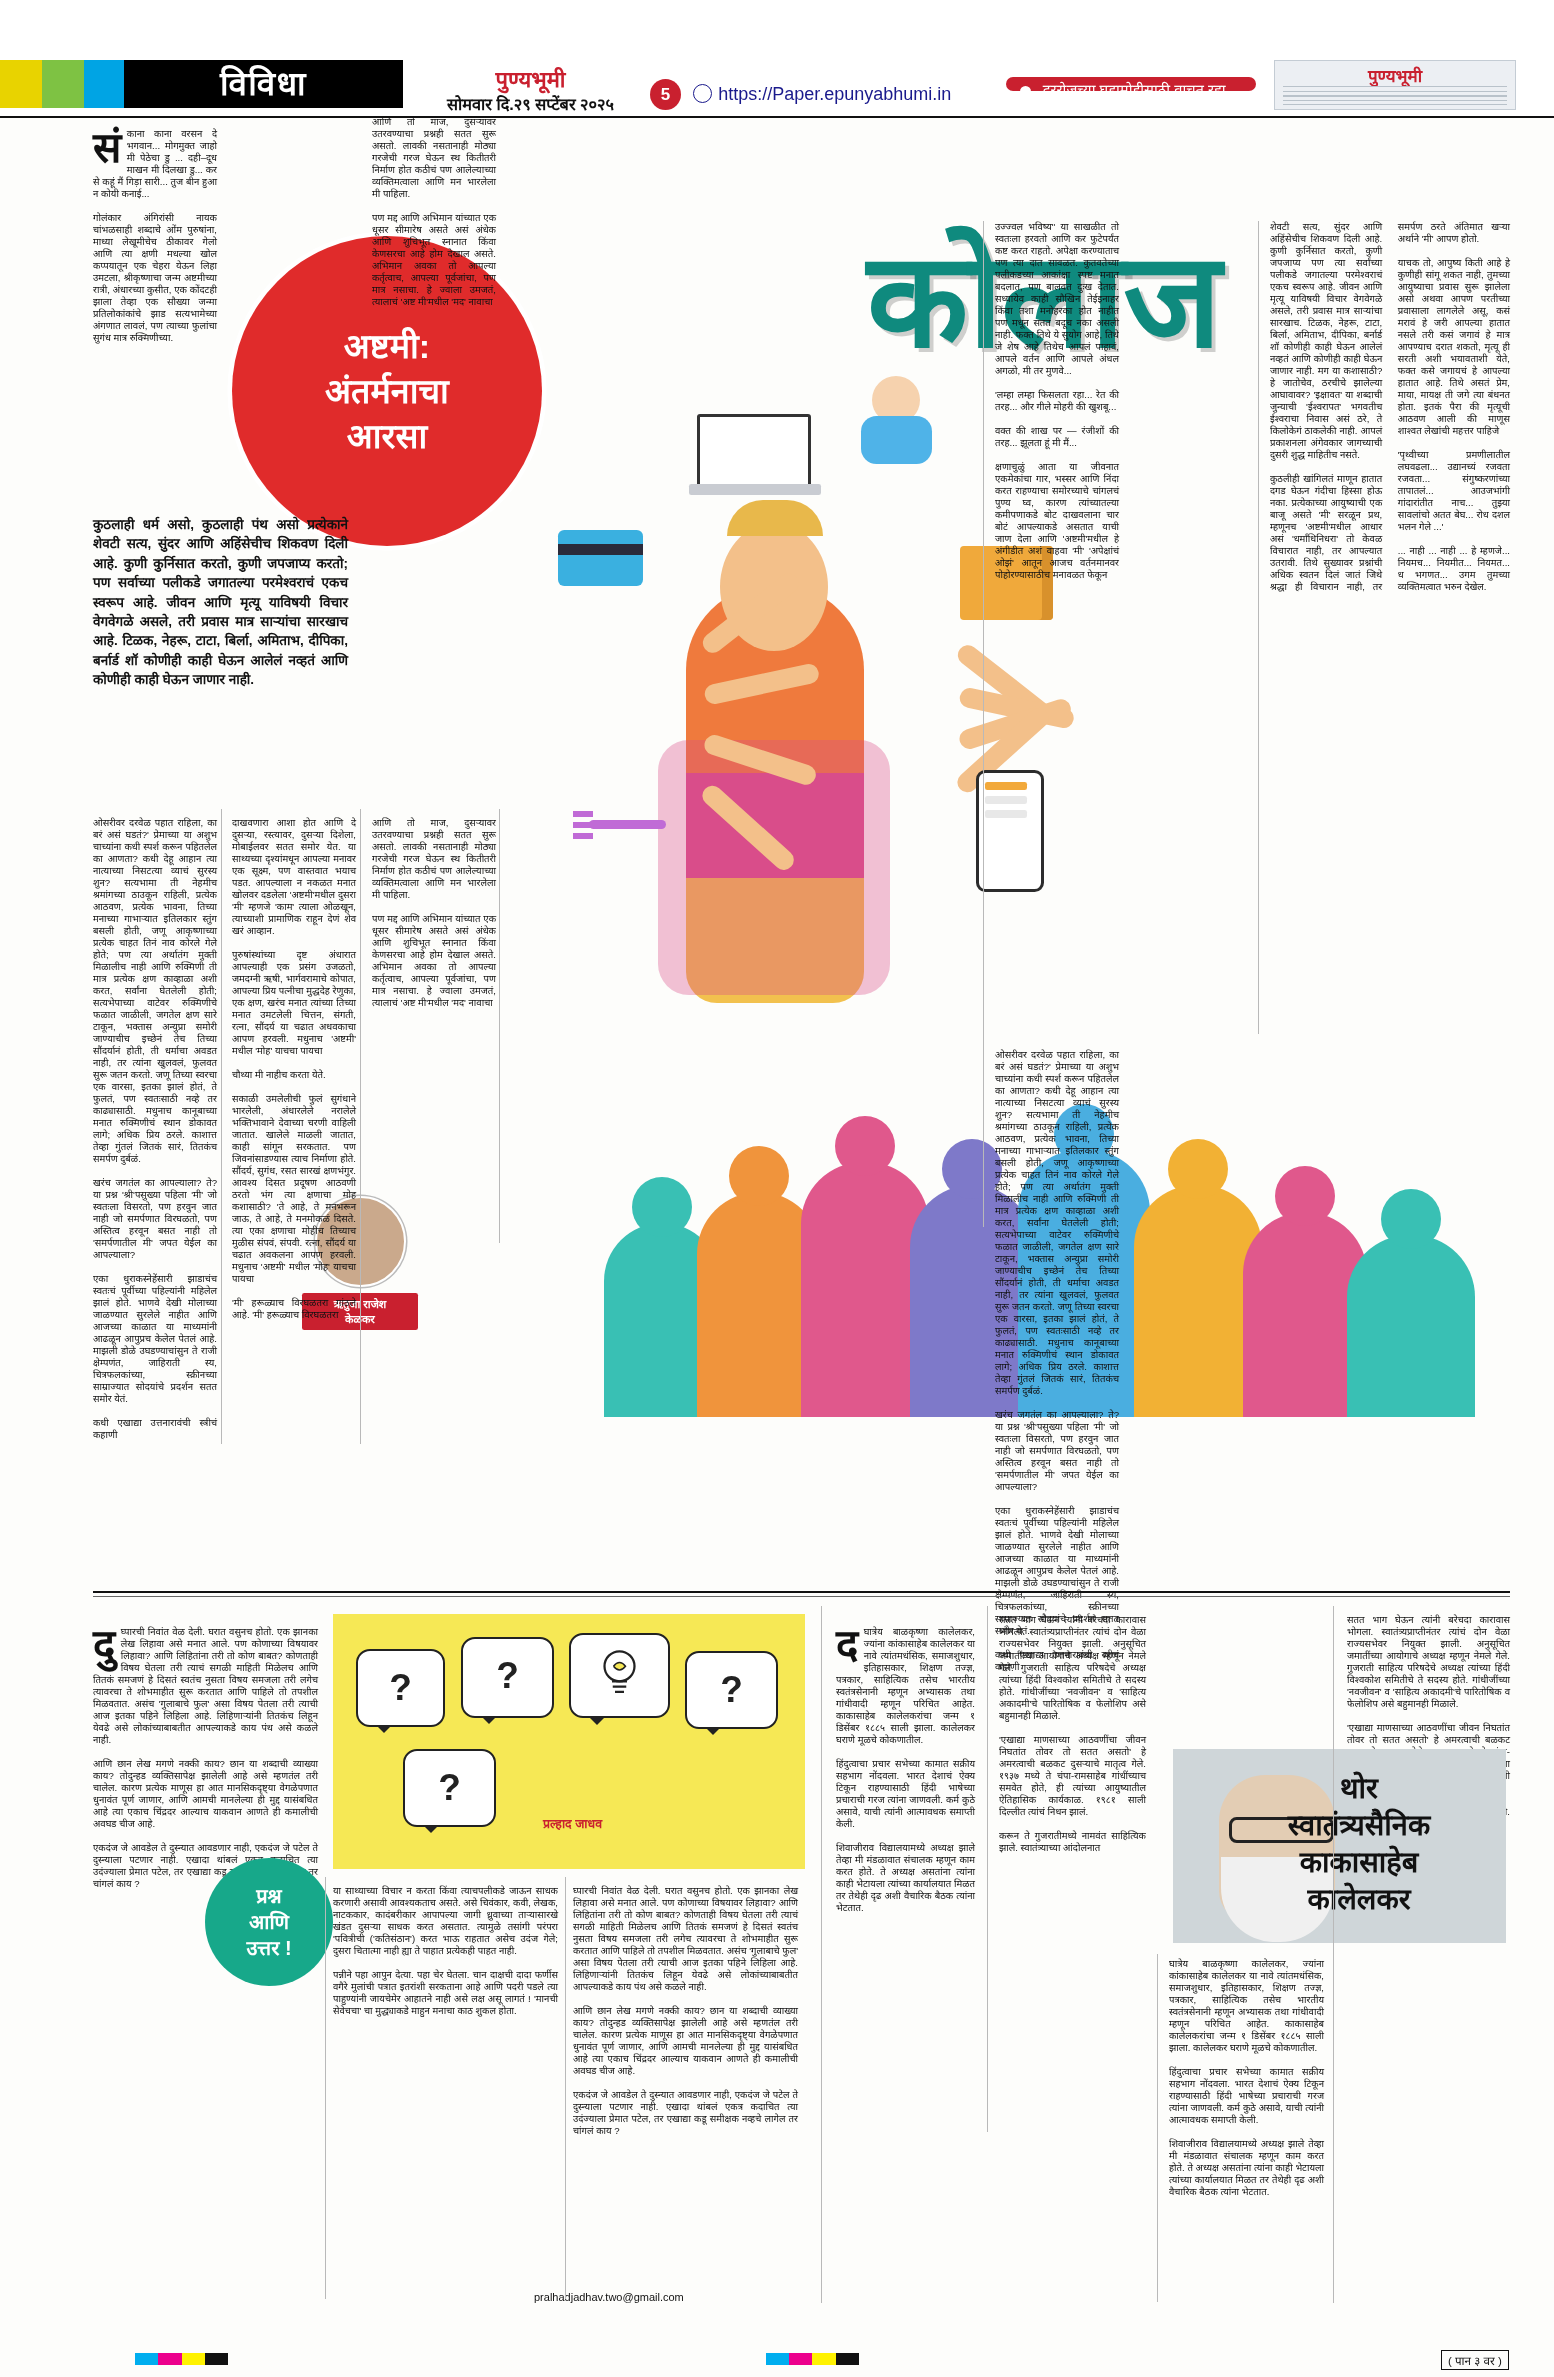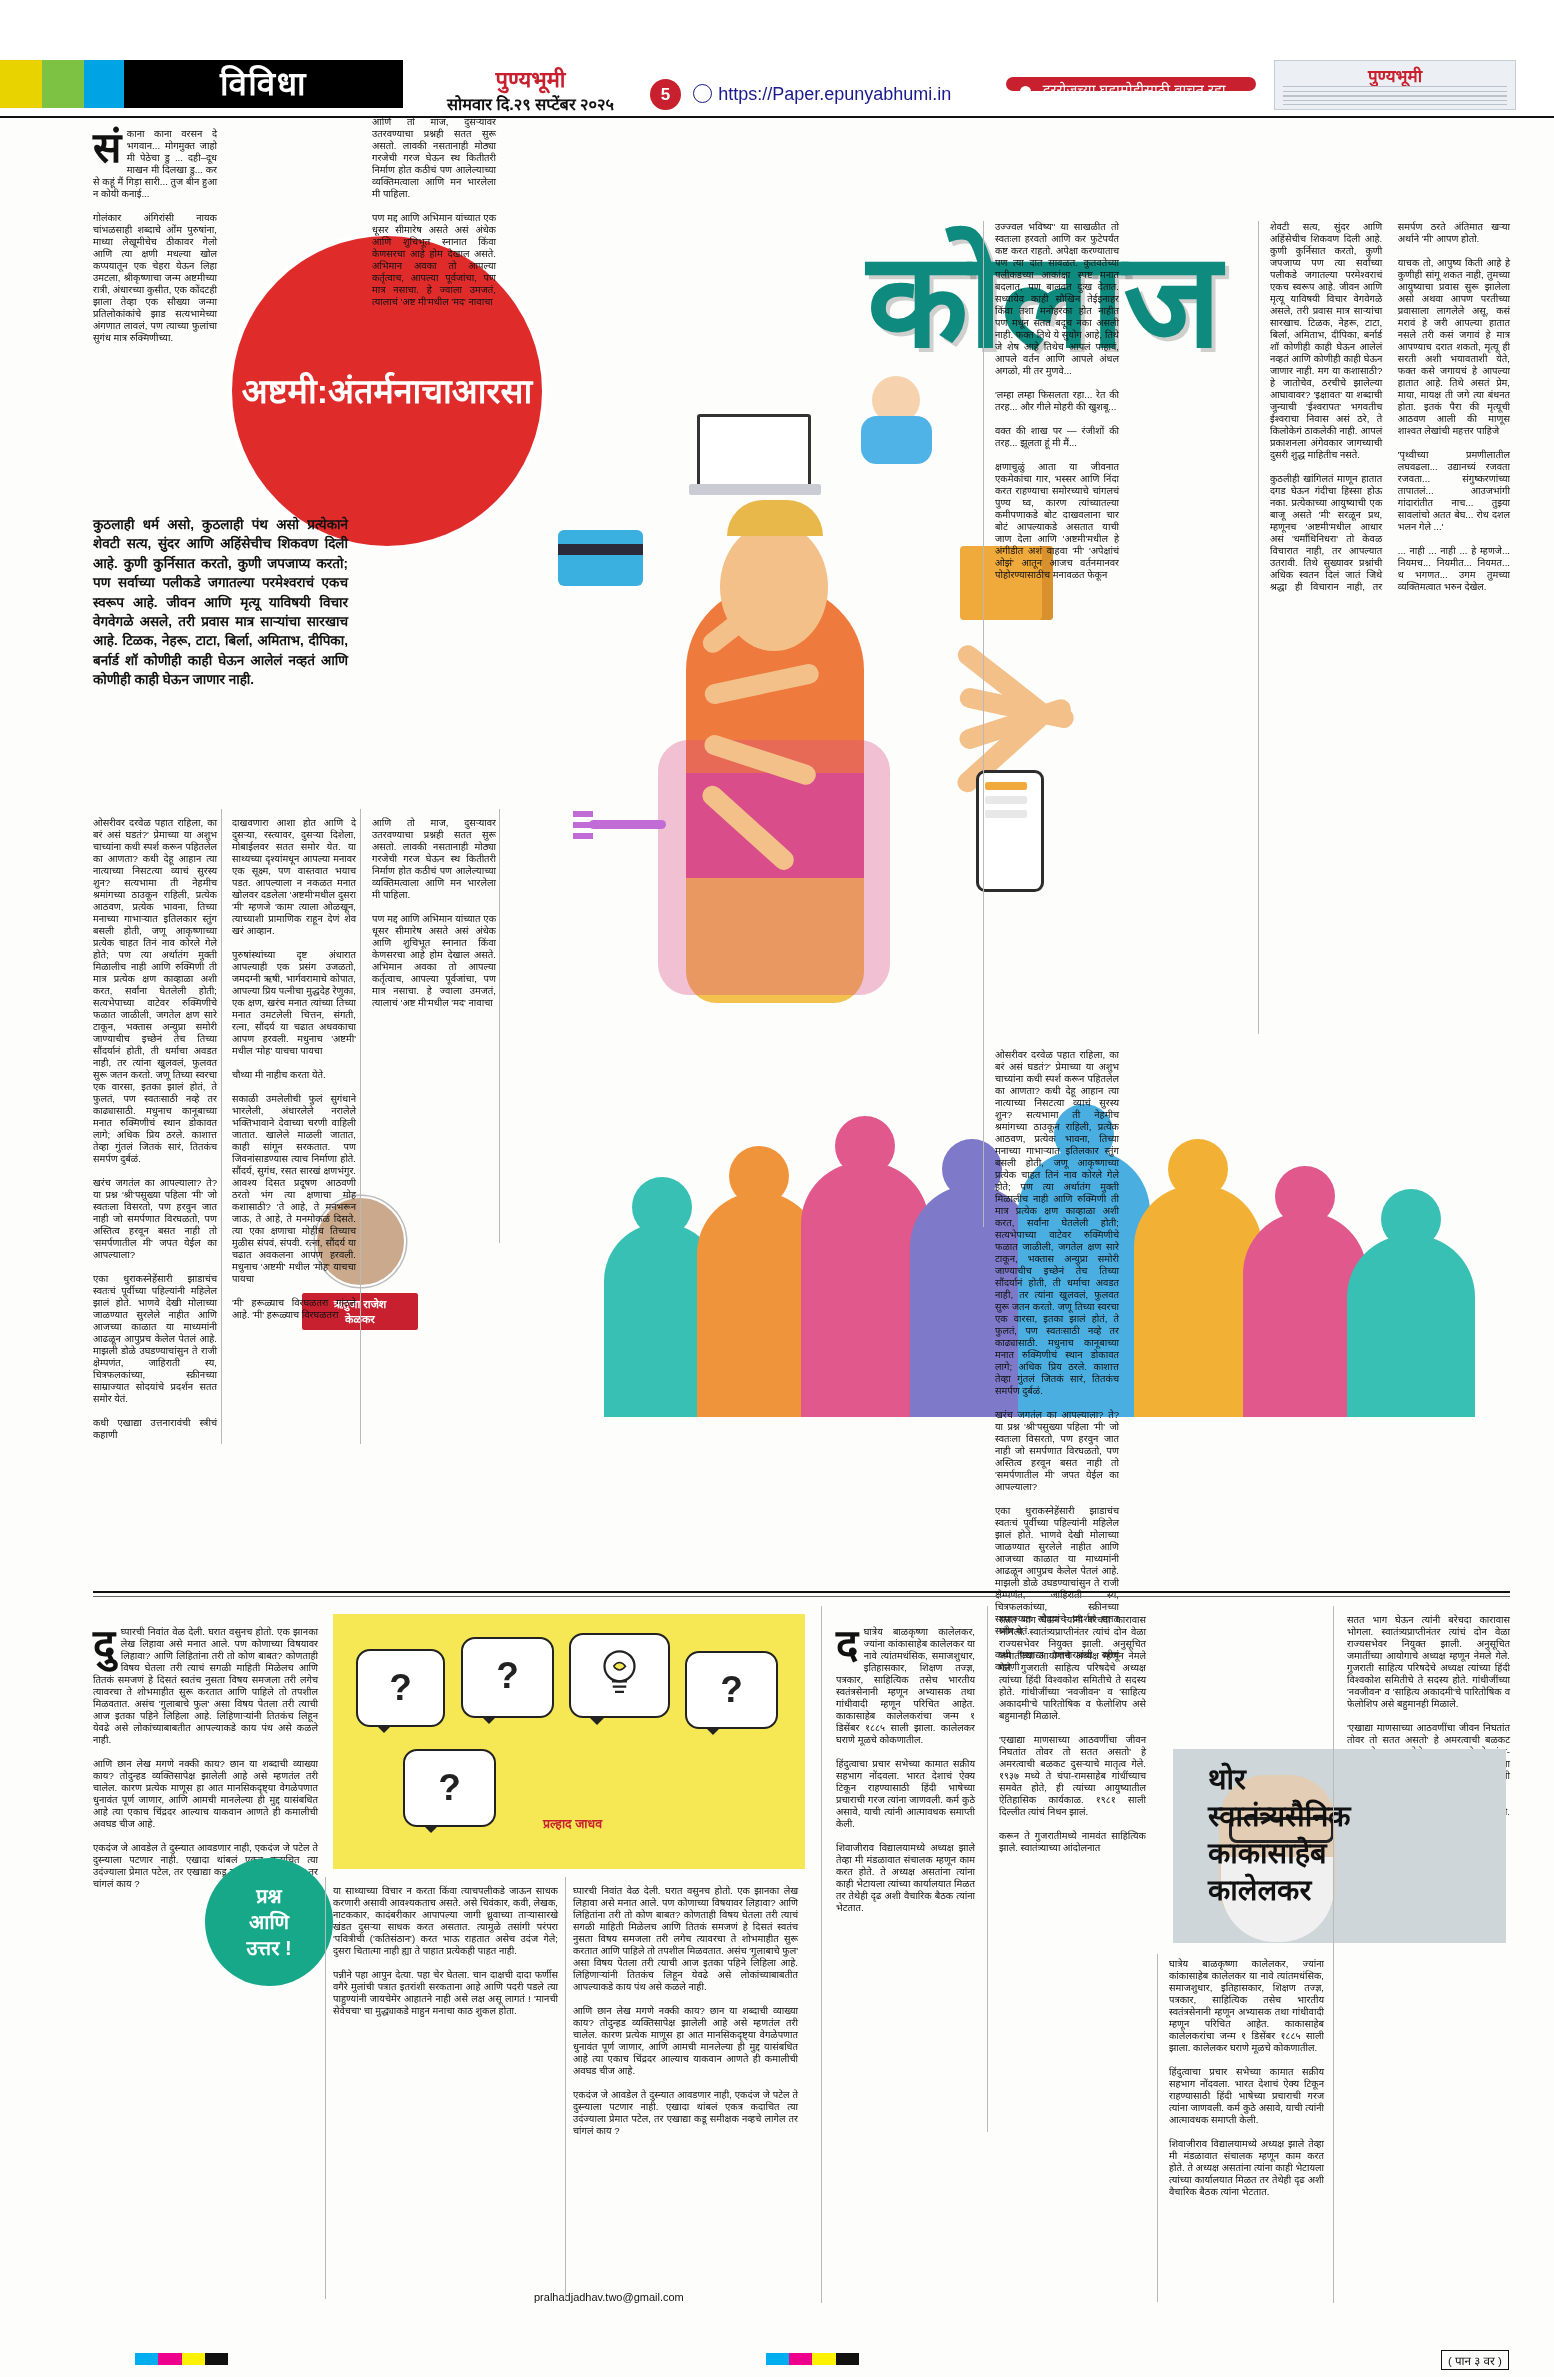--- a/index.html
+++ b/index.html
@@ -34,21 +34,21 @@
        font-family:"Liberation Sans", sans-serif;}
   .vrule{position:absolute;background:#b9b9b9;width:0.8px;}
   .hrule{position:absolute;background:#111;height:1.5px;}
 
   
   .hero{position:absolute;left:0;top:120px;width:1555px;height:1475px;}
   .kolaj-title{position:absolute;left:867px;top:85px;width:643px;height:163px;}
   .kolaj-title span{font-size:132px;font-weight:bold;color:#0f8a7e;letter-spacing:-1.5px;
      text-shadow:3.9px 3.9px 0 rgba(0,0,0,0.18);}
   .red-badge{position:absolute;left:232px;top:116px;width:310px;height:310px;border-radius:50%;
-     background:#e02b2b;color:#fff;display:flex;flex-direction:row;align-items:center;justify-content:center;
+     background:#e02b2b;color:#fff;display:flex;flex-direction:column;align-items:center;justify-content:center;
      font-size:34px;font-weight:bold;line-height:45px;text-align:center;box-shadow:0 0 0 4.6px #fff;}
   .drop-cap{float:left;font-size:42px;line-height:36px;font-weight:bold;margin:1.5px 5.4px 0 0;color:#111;}
 
   
   .illus{position:absolute;left:434px;top:155px;width:697px;height:774px;}
   .goddess{position:absolute;left:178px;top:132px;width:325px;height:604px;}
   .gd-body{position:absolute;left:74px;top:178px;width:178px;height:418px;border-radius:85px 85px 31px 31px;
     background:linear-gradient(180deg,#ef7a3d 0 45%,#d94d8a 45% 70%,#f2c14e 70% 100%);}
   .gd-head{position:absolute;left:108px;top:116px;width:108px;height:128px;border-radius:50%;background:#f3c08a;}
   .gd-hair{position:absolute;left:93px;top:99px;width:139px;height:333px;border-radius:70px 70px 46px 46px;background:#2a1a12;z-index:-1;}
@@ -90,21 +90,21 @@
      display:flex;align-items:center;justify-content:center;text-align:center;font-size:20px;font-weight:bold;line-height:26px;}
   .bulb-panel{position:absolute;left:333px;top:7.7px;width:472px;height:255px;
      background:linear-gradient(180deg,#f6e855 0 100%);}
   .bubble{position:absolute;background:#fff;border:2.3px solid #222;border-radius:14px;}
   .bubble:after{content:"";position:absolute;left:18.6px;bottom:-15.5px;border:7.7px solid transparent;border-top-color:#222;}
   .bubble span{display:block;text-align:center;font-size:37px;font-weight:bold;color:#222;line-height:74px;}
   .portrait-box{position:absolute;left:1173px;top:143px;width:333px;height:194px;background:#cfd6d9;overflow:hidden;}
   .portrait-box .face{position:absolute;left:46px;top:26px;width:116px;height:147px;border-radius:46px 46px 31px 31px;background:#e3cdb4;}
   .portrait-box .beard{position:absolute;left:48px;top:108px;width:113px;height:85px;border-radius:0 0 54px 54px;background:#f0f0f0;}
   .portrait-box .glasses{position:absolute;left:56px;top:68px;width:99px;height:20px;border:3.9px solid #222;border-radius:7.7px;}
-  .thor-title{position:absolute;left:1208px;top:155px;width:302px;text-align:left;color:#111;font-size:29px;font-weight:bold;line-height:37px;}
+  .thor-title{position:absolute;left:1208px;top:164px;width:302px;text-align:center;color:#111;font-size:29px;font-weight:bold;line-height:37px;}
   .kokan-chip{position:absolute;left:921px;top:542px;width:178px;text-align:center;}
   .kokan-chip .ph{width:74px;height:74px;border-radius:50%;margin:0 auto;background:#d5b493;border:2.3px solid #fff;box-shadow:0 0 0 1.5px #bbb;}
   .kokan-chip .l1{margin-top:4.6px;background:#1a1a1a;color:#fff;font-size:13px;font-weight:bold;padding:3.1px;}
   .kokan-chip .l2{background:#e8a31a;color:#111;font-size:12.4px;font-weight:bold;padding:3.1px;}
   .byline{position:absolute;font-size:12.4px;font-weight:bold;color:#c9202f;text-align:center;}
   .mailline{position:absolute;font-size:11px;color:#111;}
   .cmyk{position:absolute;left:135px;top:2353px;width:93px;height:12.4px;
      background:linear-gradient(90deg,#00aeef 0 25%,#ec008c 25% 50%,#fff200 50% 75%,#111 75% 100%);}
   .cmyk2{position:absolute;left:766px;top:2353px;width:93px;height:12.4px;
      background:linear-gradient(90deg,#00aeef 0 25%,#ec008c 25% 50%,#fff200 50% 75%,#111 75% 100%);}

